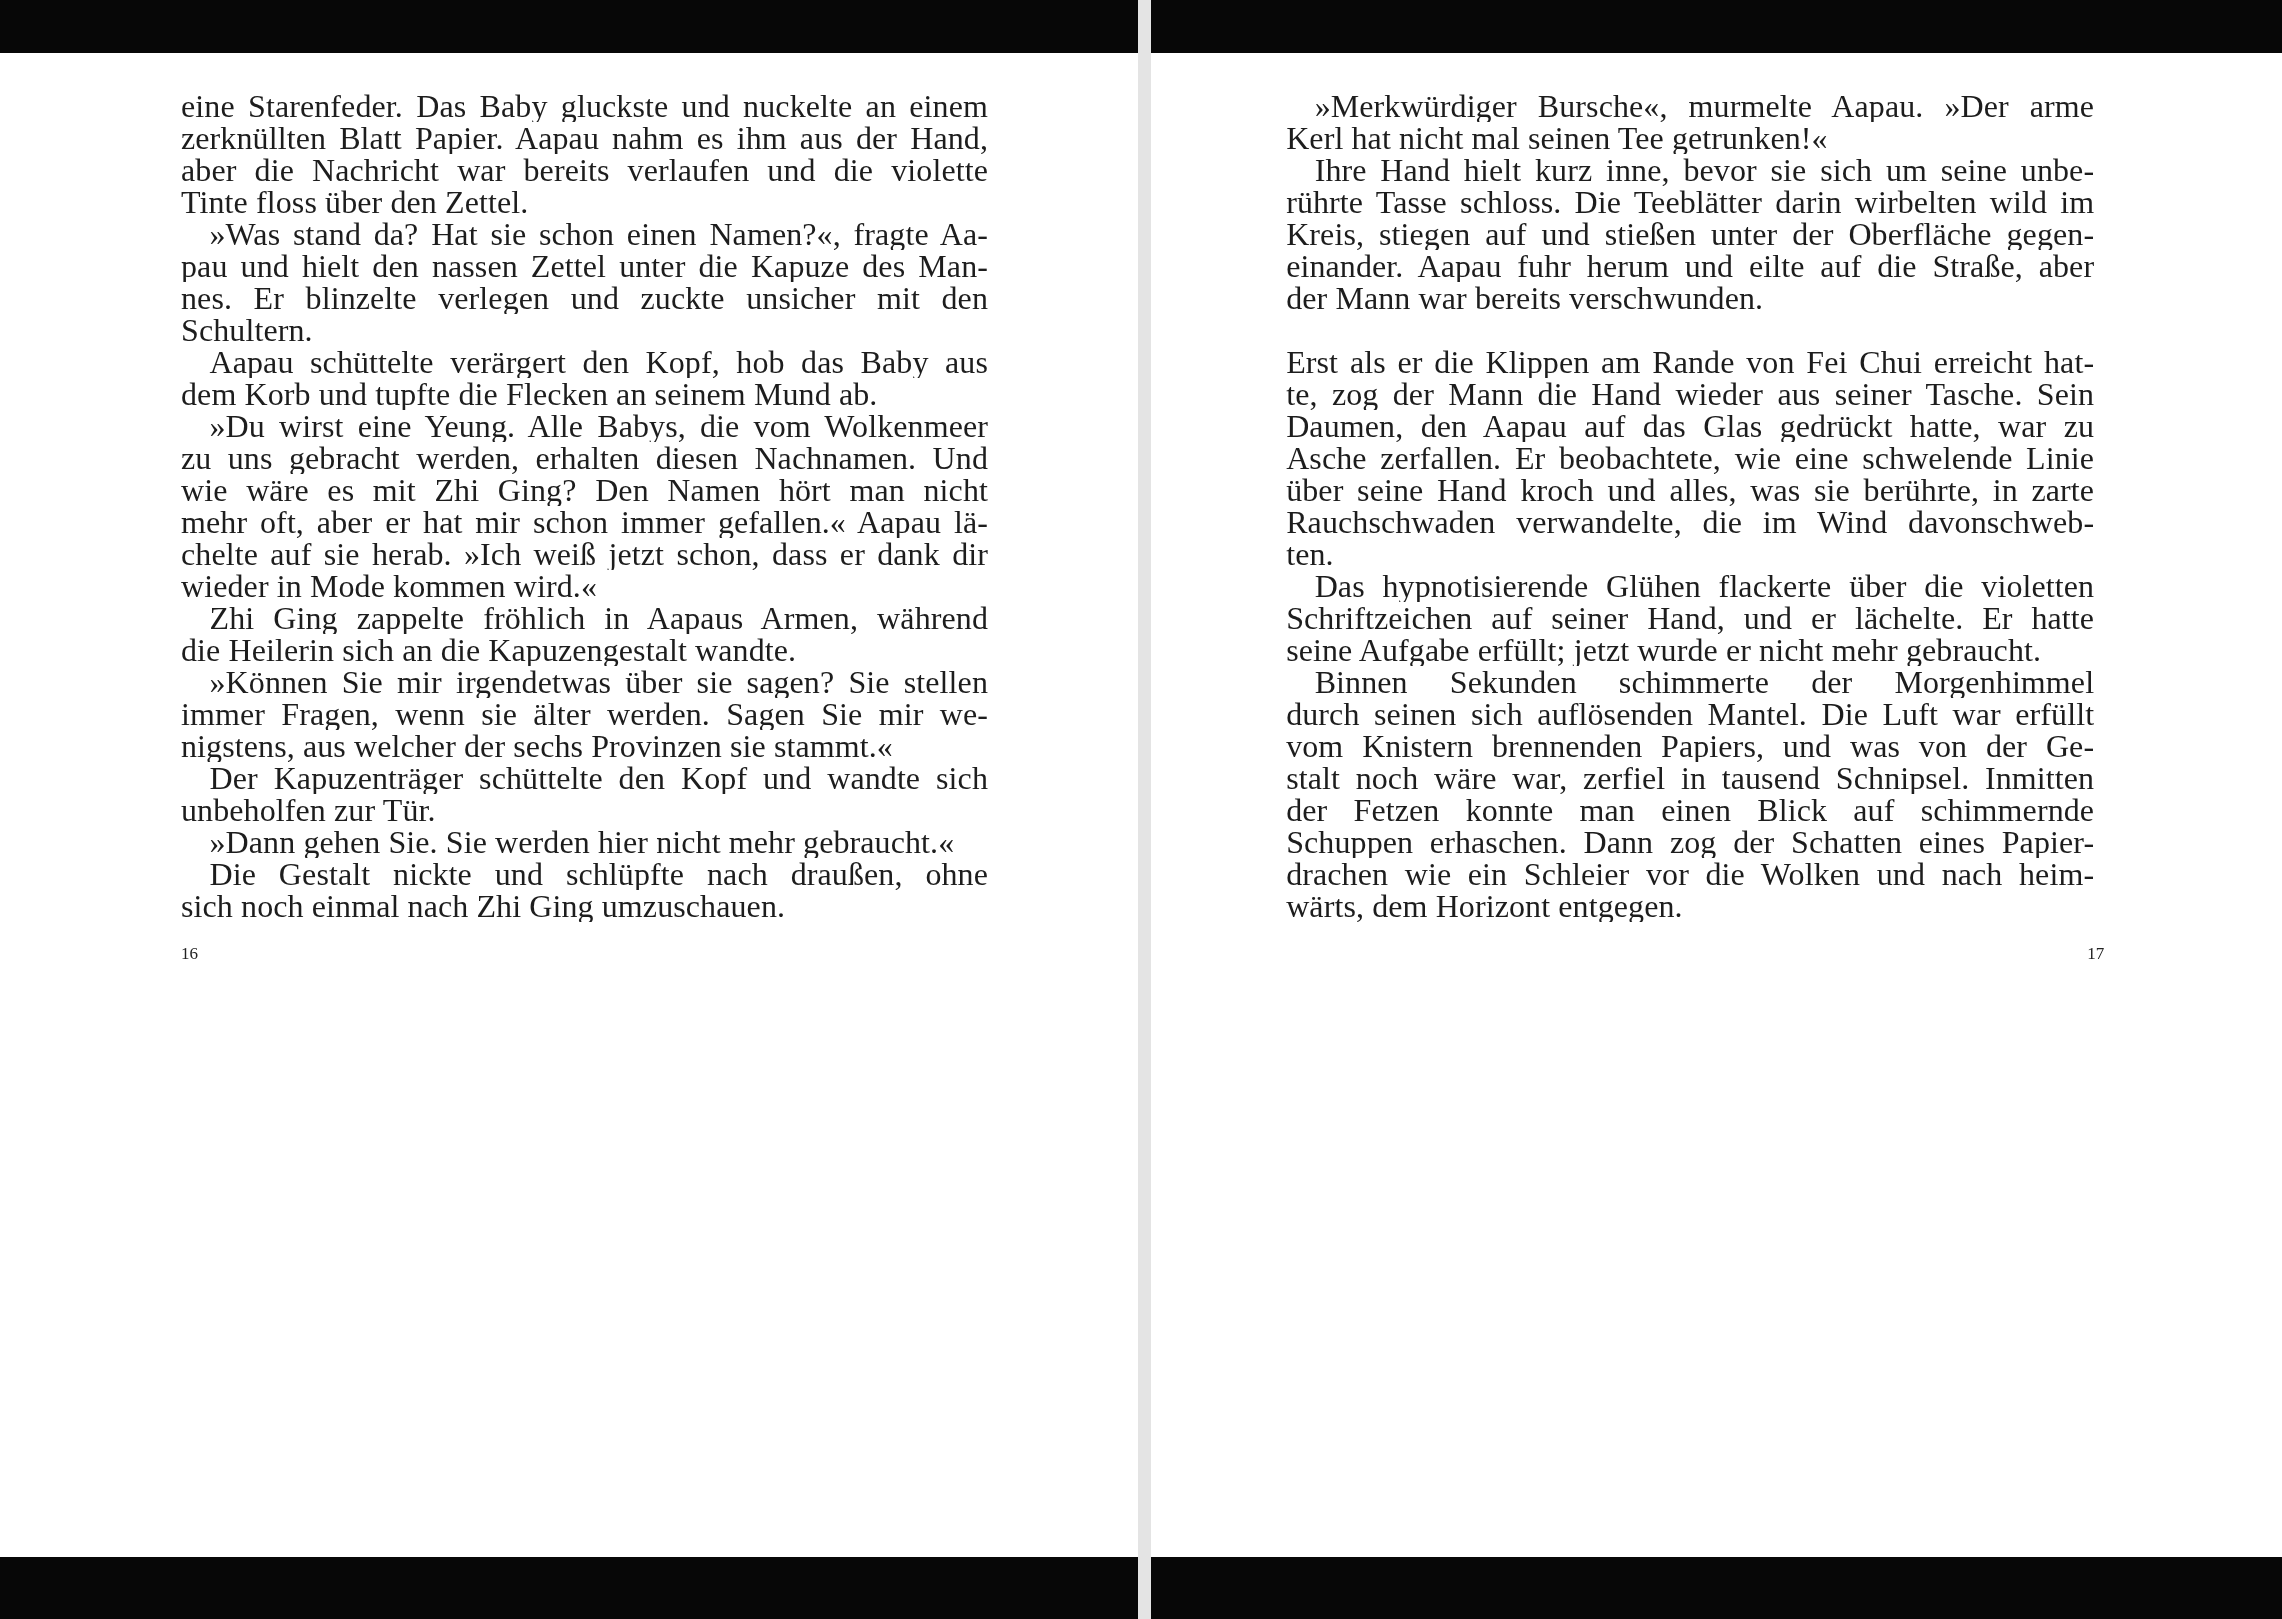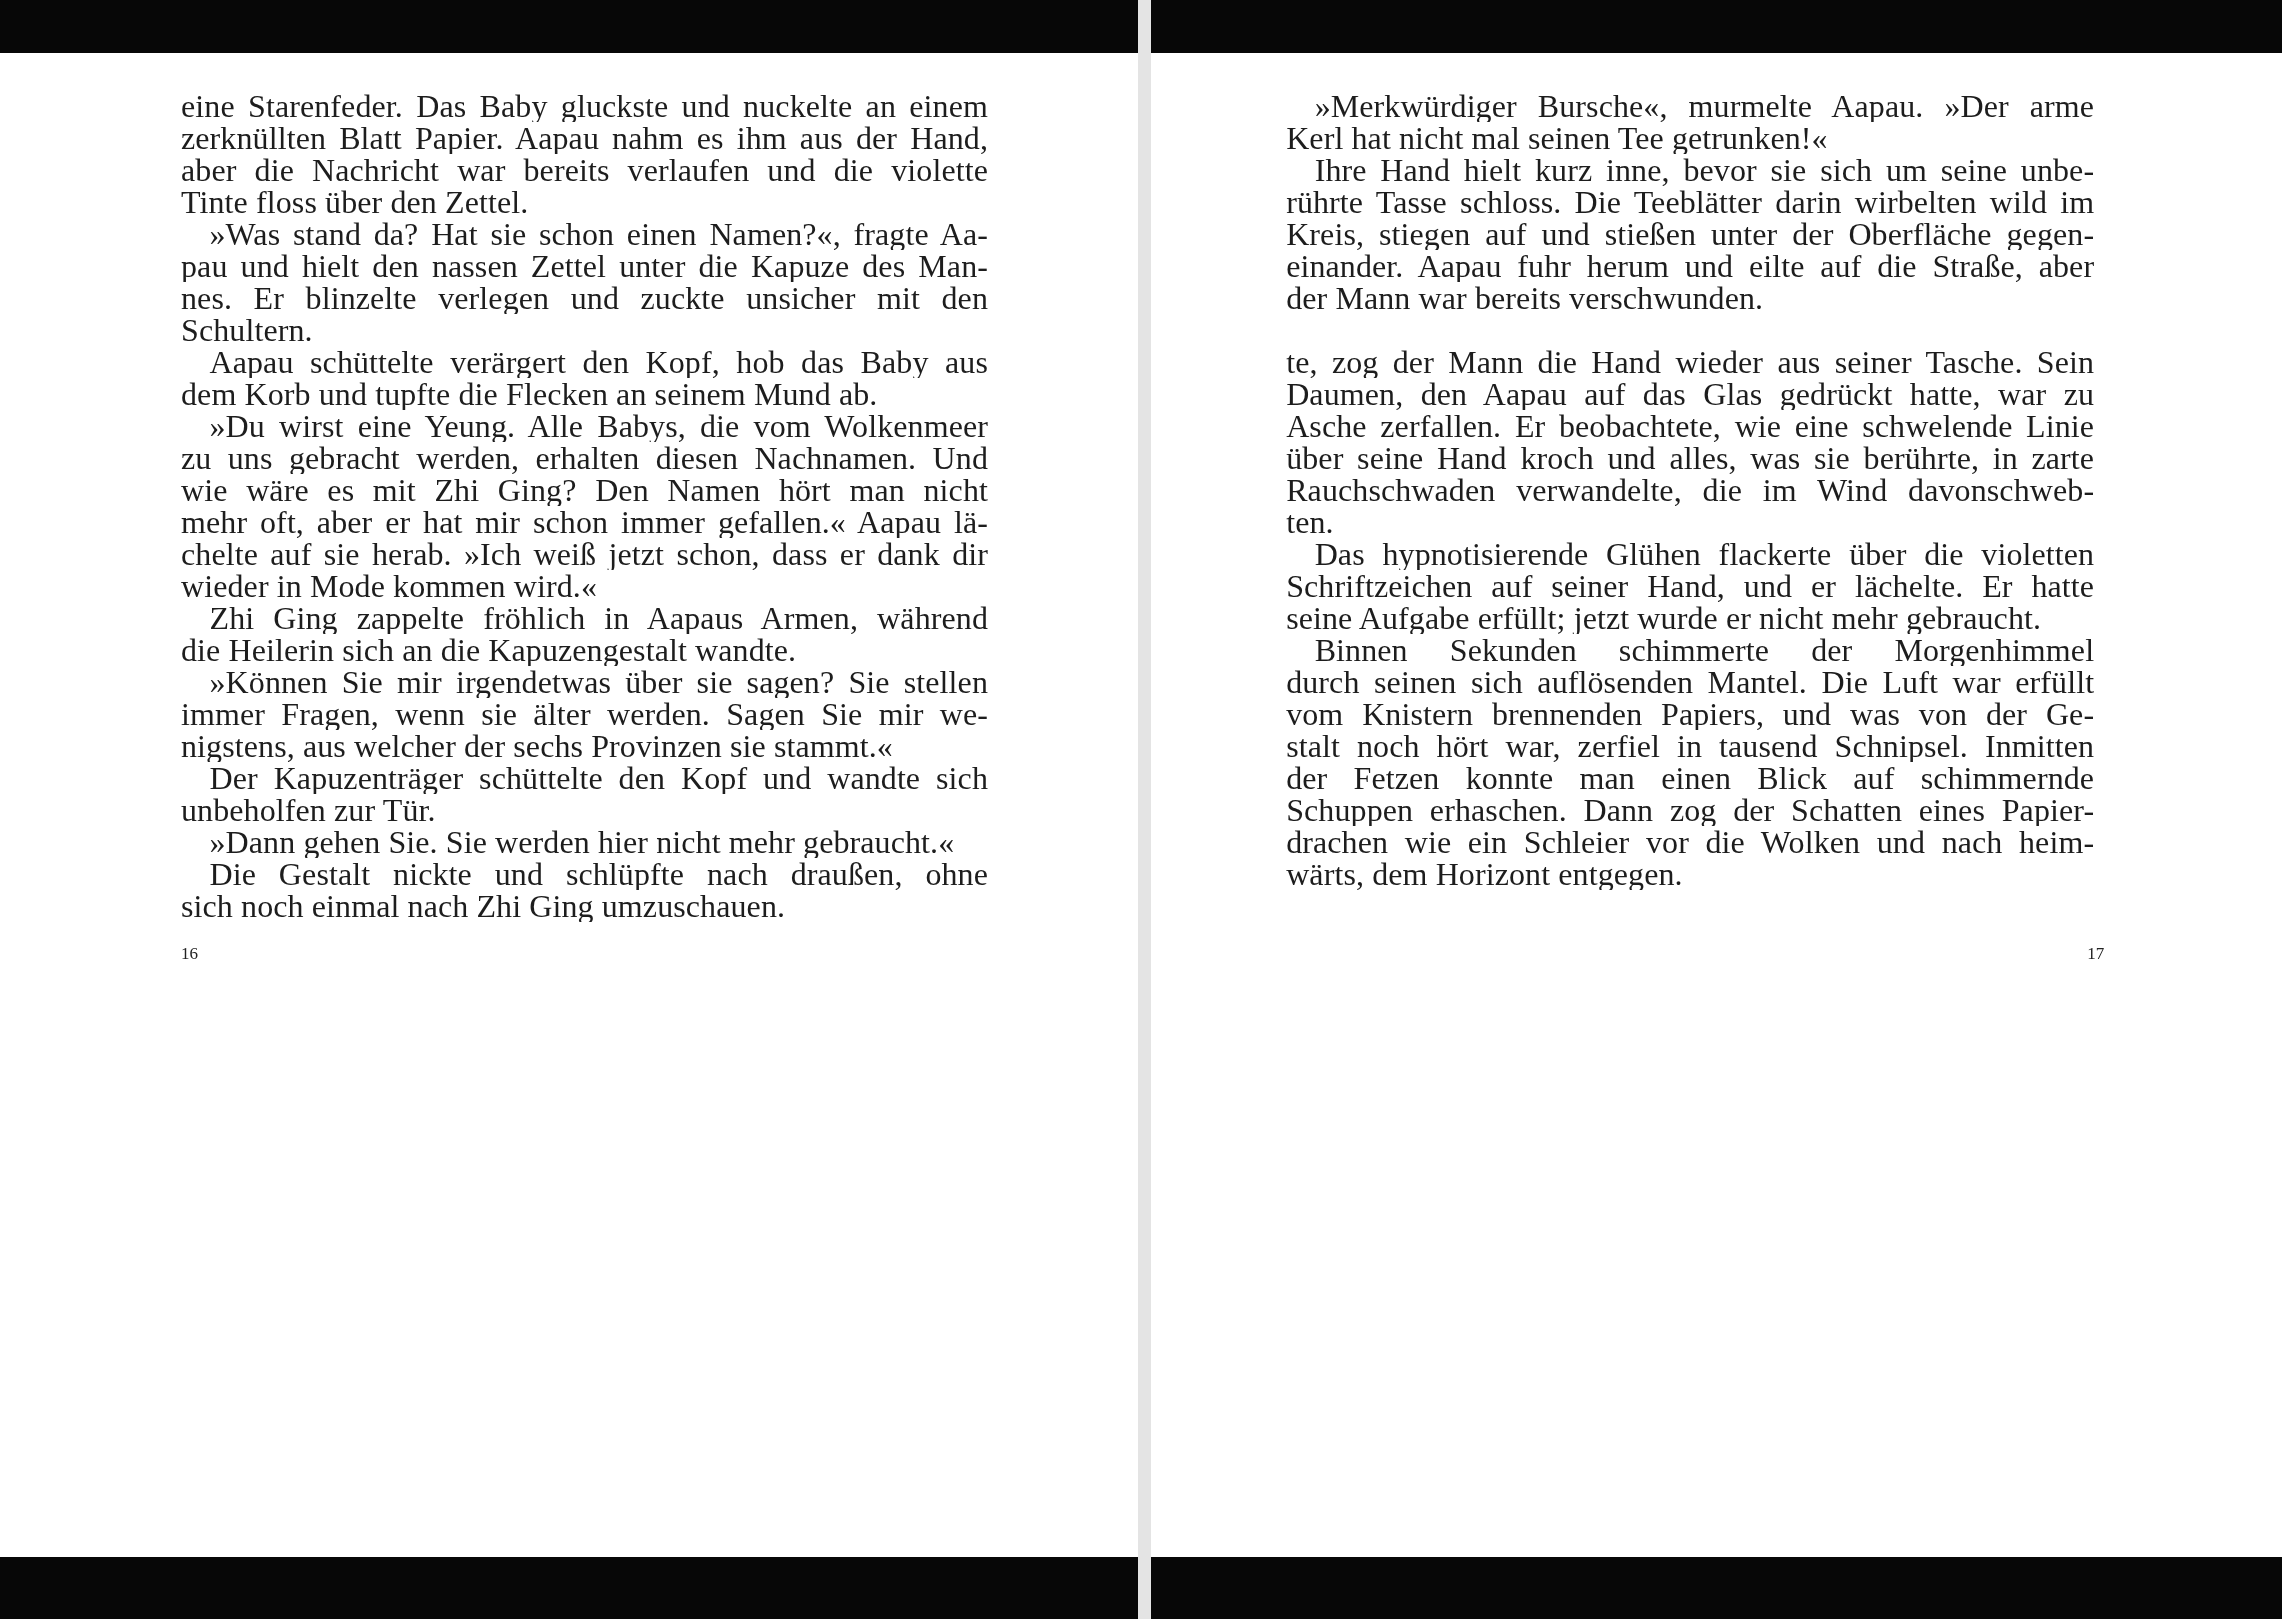--- a/index.html
+++ b/index.html
@@ -89,33 +89,34 @@
     <div class="bar top"></div>
     <div class="text-block">
         <div class="line indent">»Merkwürdiger Bursche«, murmelte Aapau. »Der arme</div>
         <div class="line end">Kerl hat nicht mal seinen Tee getrunken!«</div>
         <div class="line indent">Ihre Hand hielt kurz inne, bevor sie sich um seine unbe-</div>
         <div class="line">rührte Tasse schloss. Die Teeblätter darin wirbelten wild im</div>
         <div class="line">Kreis, stiegen auf und stießen unter der Oberfläche gegen-</div>
         <div class="line">einander. Aapau fuhr herum und eilte auf die Straße, aber</div>
         <div class="line end">der Mann war bereits verschwunden.</div>
         <div class="line end blank"></div>
+        <div class="line">Erst als er die Klippen am Rande von Fei Chui erreicht hat-</div>
         <div class="line">te, zog der Mann die Hand wieder aus seiner Tasche. Sein</div>
         <div class="line">Daumen, den Aapau auf das Glas gedrückt hatte, war zu</div>
         <div class="line">Asche zerfallen. Er beobachtete, wie eine schwelende Linie</div>
         <div class="line">über seine Hand kroch und alles, was sie berührte, in zarte</div>
         <div class="line">Rauchschwaden verwandelte, die im Wind davonschweb-</div>
         <div class="line end">ten.</div>
         <div class="line indent">Das hypnotisierende Glühen flackerte über die violetten</div>
         <div class="line">Schriftzeichen auf seiner Hand, und er lächelte. Er hatte</div>
         <div class="line end">seine Aufgabe erfüllt; jetzt wurde er nicht mehr gebraucht.</div>
         <div class="line indent">Binnen Sekunden schimmerte der Morgenhimmel</div>
         <div class="line">durch seinen sich auflösenden Mantel. Die Luft war erfüllt</div>
         <div class="line">vom Knistern brennenden Papiers, und was von der Ge-</div>
-        <div class="line">stalt noch hört war, zerfiel in tausend Schnipsel. Inmitten</div>
+        <div class="line">stalt noch wäre war, zerfiel in tausend Schnipsel. Inmitten</div>
         <div class="line">der Fetzen konnte man einen Blick auf schimmernde</div>
         <div class="line">Schuppen erhaschen. Dann zog der Schatten eines Papier-</div>
         <div class="line">drachen wie ein Schleier vor die Wolken und nach heim-</div>
         <div class="line end">wärts, dem Horizont entgegen.</div>
       </div>
     <div class="folio">17</div>
     <div class="bar bottom"></div>
   </div>
 
 </div>

